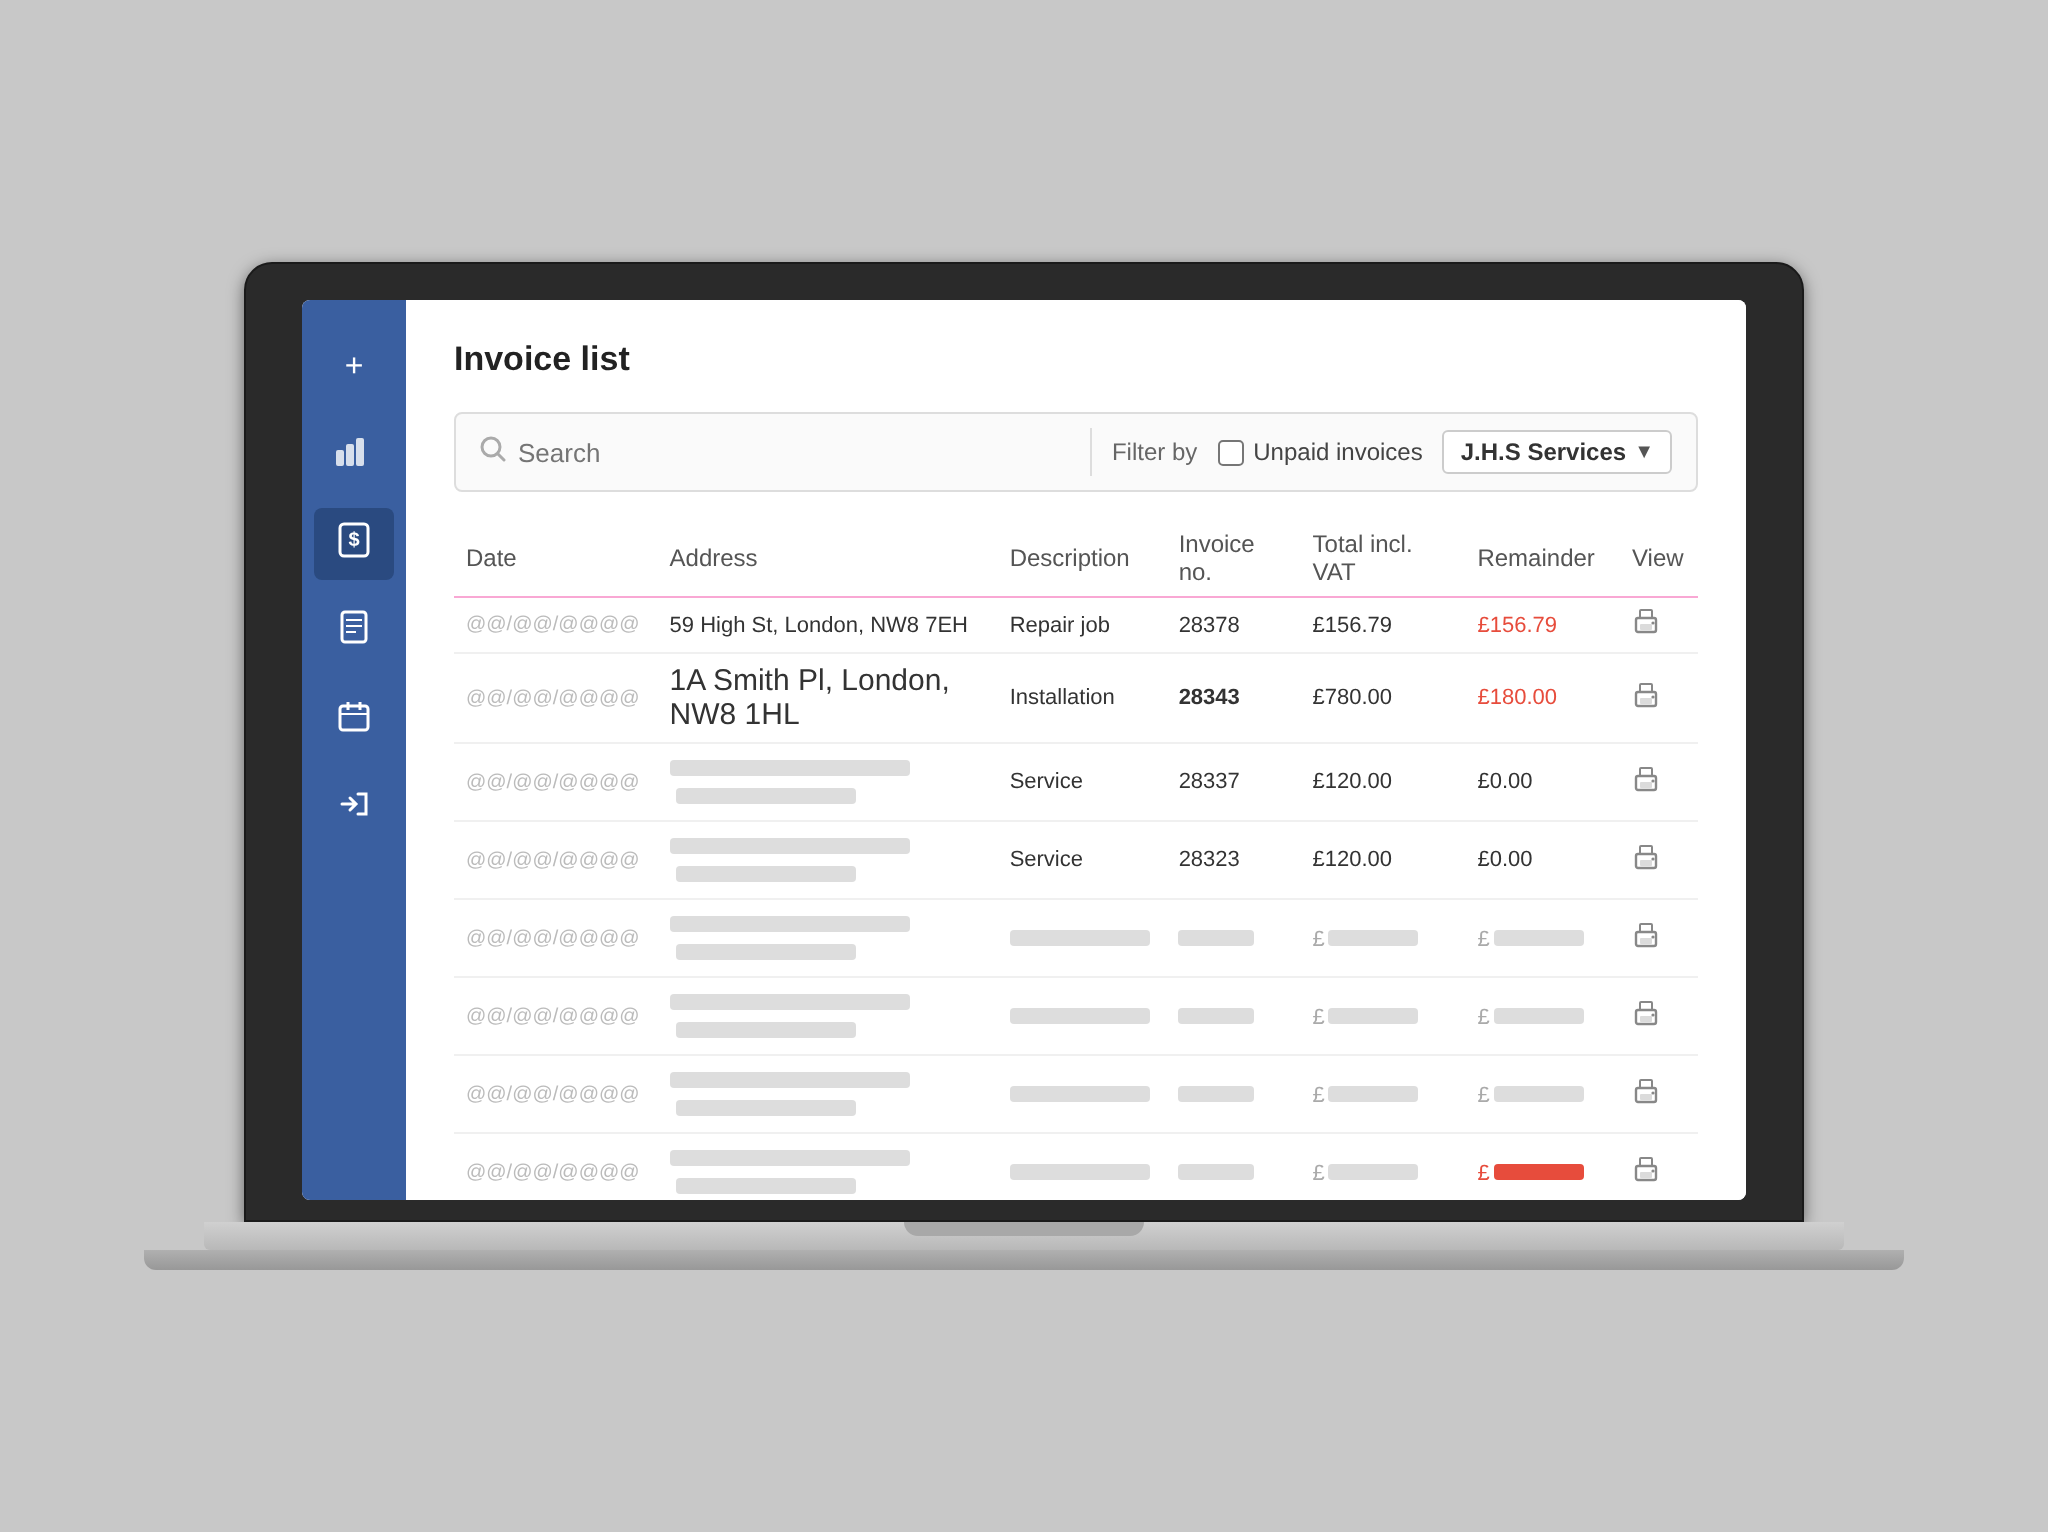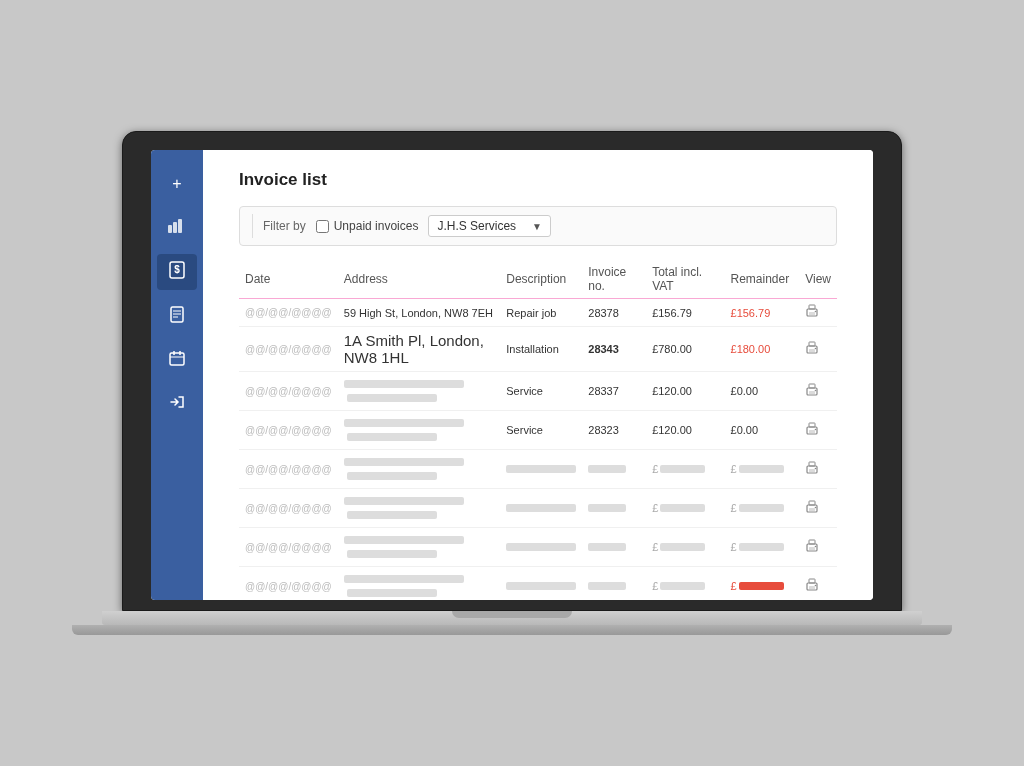--- a/index.html
+++ b/index.html
@@ -68,21 +68,21 @@
     }
 
     .sidebar-icon {
       color: white;
       font-size: 16px;
     }
 
     
     .main-content {
       flex: 1;
-      padding: 20px 36px;
+      padding: 20px 24px;
       overflow: hidden;
       background: #fff;
     }
 
     .page-title {
       font-size: 17px;
       font-weight: 600;
       color: #222;
       margin-bottom: 16px;
     }
@@ -138,28 +138,29 @@
 
     .filter-checkbox-label {
       font-size: 12px;
       color: #444;
       white-space: nowrap;
     }
 
     .company-dropdown {
       display: flex;
       align-items: center;
-      gap: 16px;
+      gap: 4px;
       border: 1px solid #ccc;
       border-radius: 3px;
       padding: 3px 8px;
       font-size: 12px;
       color: #333;
       background: #fff;
       cursor: pointer;
+      font-weight: bold;
     }
 
     .dropdown-arrow {
       font-size: 10px;
       color: #555;
     }
 
     
     .invoice-table {
       width: 100%;
@@ -309,20 +310,29 @@
               <path d="M10 3 L14 3 L14 13 L10 13" stroke="white" stroke-width="1.5" fill="none" stroke-linecap="round"></path>
             </svg>
           </span>
         </div>
       </div>
 
       <div class="main-content">
         <div class="page-title">Invoice list</div>
 
         <div class="toolbar">
+          <div class="search-box">
+            <span class="search-icon-wrap">
+              <svg width="13" height="13" viewBox="0 0 13 13" fill="none">
+                <circle cx="5.5" cy="5.5" r="4.5" stroke="#aaa" stroke-width="1.5"></circle>
+                <line x1="9" y1="9" x2="12" y2="12" stroke="#aaa" stroke-width="1.5" stroke-linecap="round"></line>
+              </svg>
+            </span>
+            <input class="search-input" type="text" placeholder="Search" style="">
+          </div>
 
           <div class="divider-line"></div>
 
           <span class="filter-label">Filter by</span>
 
           <div class="filter-checkbox-wrap">
             <input type="checkbox" style="">
             <label class="filter-checkbox-label">Unpaid invoices</label>
           </div>
 

